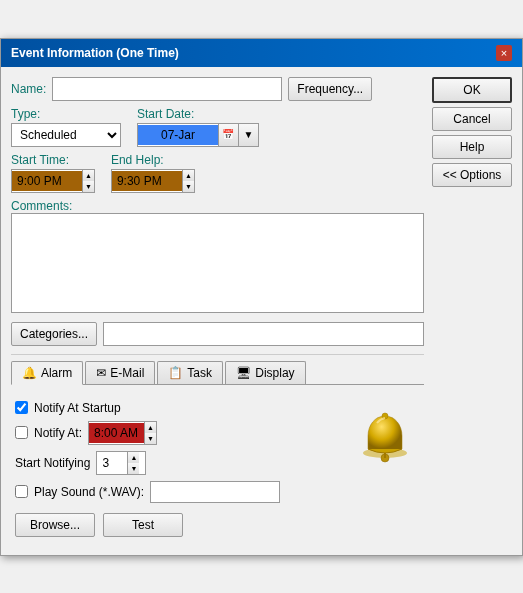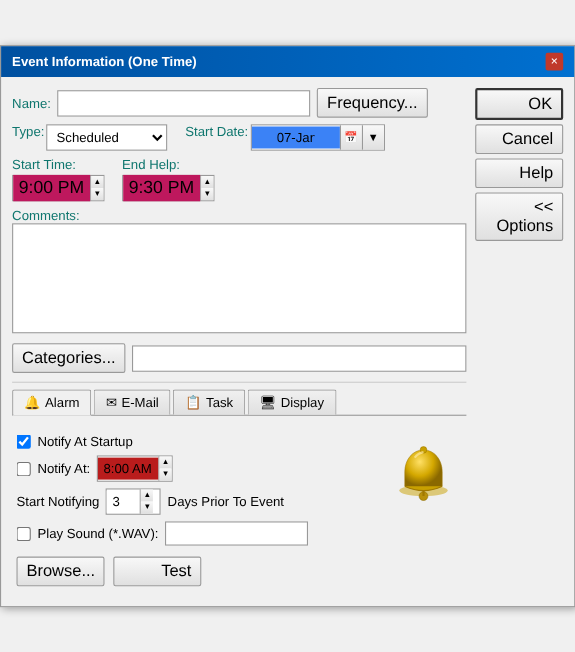--- a/index.html
+++ b/index.html
@@ -54,22 +54,22 @@
       display: flex;
       flex-direction: column;
       gap: 4px;
       width: 80px;
     }
     .btn {
       background: linear-gradient(to bottom, #f8f8f8, #e0e0e0);
       border: 1px solid #999;
       padding: 4px 8px;
       cursor: pointer;
-      font-size: 15px;
-      text-align: right;
+      font-size: 12px;
+      text-align: center;
       min-height: 24px;
       border-radius: 2px;
     }
     .btn-primary {
       background: linear-gradient(to bottom, #f8f8f8, #e0e0e0);
       border: 2px solid #333;
     }
     .form-row {
       display: flex;
       align-items: center;
@@ -98,21 +98,21 @@
       height: 24px;
       width: 110px;
     }
     .date-row {
       display: flex;
       gap: 16px;
       margin-bottom: 6px;
     }
     .date-group {
       display: flex;
-      flex-direction: row;
+      flex-direction: column;
       gap: 2px;
     }
     .date-input-wrapper {
       display: flex;
       align-items: center;
       border: 1px solid #999;
       background: white;
       height: 24px;
     }
     .date-text {
@@ -147,25 +147,25 @@
     }
     .time-input-wrapper {
       display: flex;
       align-items: center;
       border: 1px solid #999;
       background: white;
       height: 24px;
     }
     .time-text {
       padding: 3px 5px;
-      font-size: 16px;
+      font-size: 12px;
       border: none;
       outline: none;
       width: 70px;
-      background: #be185d;
+      background: #a16207;
     }
     .comments-area {
       margin-bottom: 6px;
     }
     .comments-textarea {
       width: 100%;
       height: 100px;
       border: 1px solid #999;
       background: white;
       font-size: 12px;
@@ -442,21 +442,20 @@
 
             <div class="start-notifying-row">
               <span>Start Notifying</span>
               <div class="spin-num-wrapper">
                 <input class="spin-num-text" type="text" value="3" style="">
                 <div class="spin-buttons">
                   <button class="spin-up">▲</button>
                   <button class="spin-down">▼</button>
                 </div>
               </div>
-              <span>Days Prior To Event</span>
             </div>
 
             <div class="play-sound-row">
               <input type="checkbox" id="playSound" style="">
               <label for="playSound">Play Sound (*.WAV):</label>
               <input class="text-input sound-input" type="text" style="">
             </div>
 
             <div class="action-btns">
               <button class="btn action-btn">Browse...</button>

